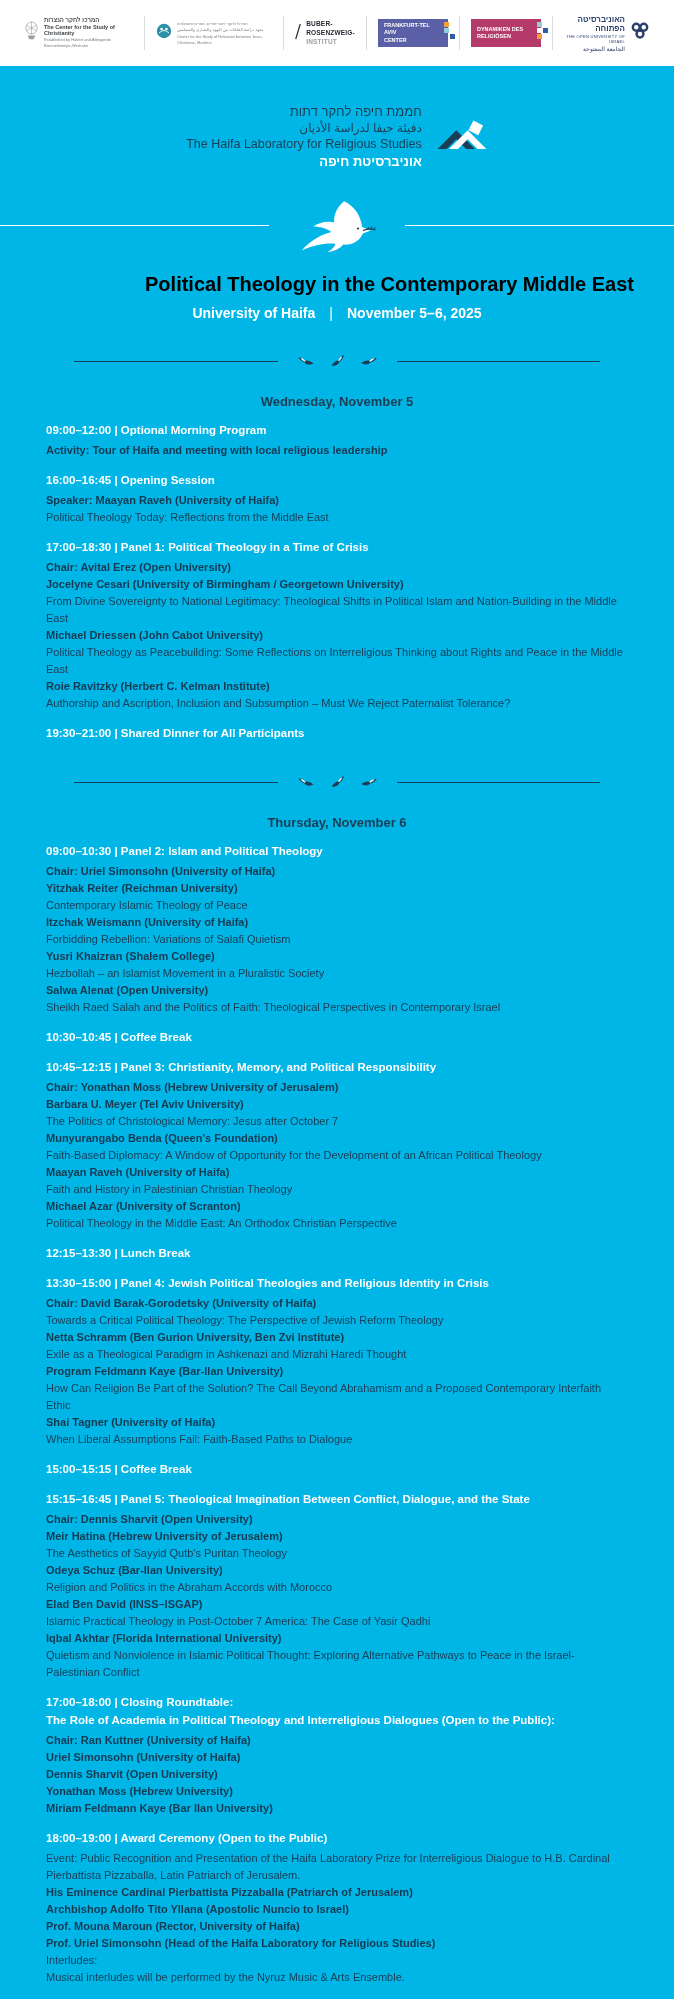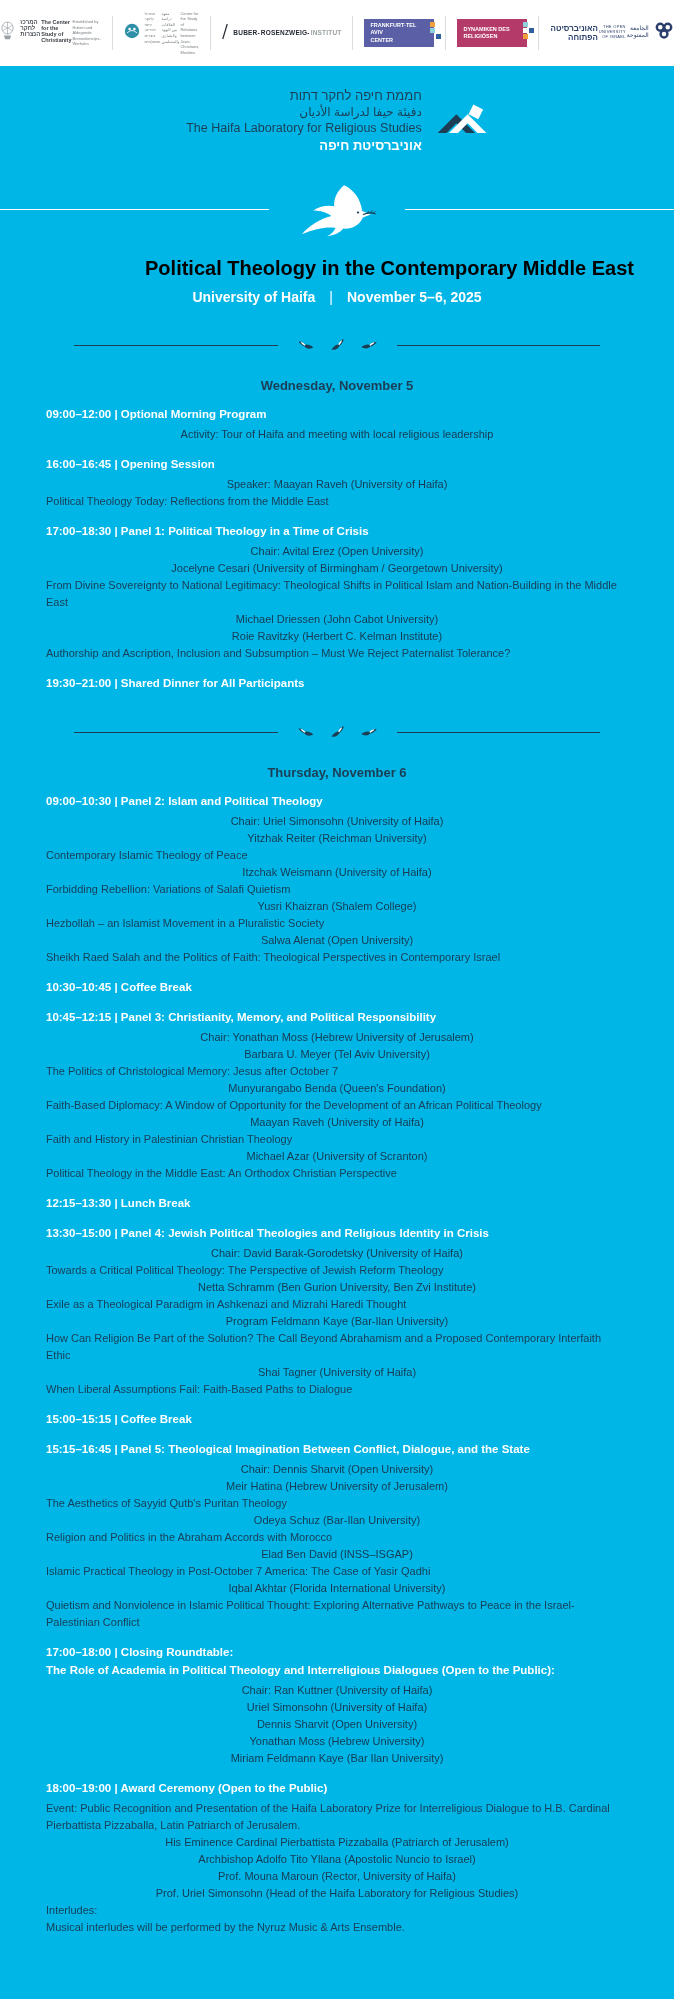--- a/index.html
+++ b/index.html
@@ -2,38 +2,38 @@
 <html><head>
 <meta charset="utf-8">
 <style>
   html,body{margin:0;padding:0;background:#fff;}
   body{width:674px;font-family:"Liberation Sans","DejaVu Sans",sans-serif;}
   .page{width:674px;}
 
   
   .logo-bar{height:66px;background:#ffffff;display:flex;align-items:center;justify-content:center;gap:11px;padding:0 24px;box-sizing:border-box;}
   .partner{display:flex;align-items:center;gap:5px;}
-  .p-col{display:flex;flex-direction:row;gap:1px;max-width:120px;}
+  .p-col{display:flex;flex-direction:column;gap:1px;max-width:120px;}
   .p-div{width:1px;height:34px;background:#d9dde0;flex:none;}
   .pl-heb{font-size:6px;font-weight:bold;color:#4a4f54;text-align:left;}
   .pl-name{font-size:5.5px;font-weight:bold;color:#3a3f44;}
   .pl-tiny{font-size:4px;color:#7a8084;line-height:1.4;}
   .pl-buber{font-size:6.5px;font-weight:bold;color:#262b33;letter-spacing:.2px;line-height:1.25;}
   .pl-buber-gray{font-size:6.5px;font-weight:bold;color:#9aa0a4;letter-spacing:.2px;line-height:1.25;}
   .pl-heb-bold{font-size:8px;font-weight:bold;color:#2b3f6b;text-align:right;}
   .pl-caps{font-size:4px;color:#2b3f6b;letter-spacing:.3px;text-align:right;}
   .pl-ar{font-size:6px;color:#2b3f6b;text-align:right;}
   .p-box{position:relative;color:#fff;font-size:5.5px;font-weight:bold;line-height:1.35;height:28px;min-width:70px;box-sizing:border-box;display:flex;flex-direction:column;justify-content:center;padding:3px 16px 3px 6px;}
   .mosaic{position:absolute;right:-7px;top:3px;display:grid;grid-template-columns:repeat(2,5px);grid-auto-rows:5px;gap:1px;}
   .mosaic span{width:5px;height:5px;display:block;}
 
   
   .poster{background:#00b6e7;min-height:1933px;box-sizing:border-box;padding-bottom:36px;}
 
-  .brand{display:flex;justify-content:center;align-items:center;gap:14px;padding-top:22px;}
+  .brand{display:flex;justify-content:center;align-items:center;gap:14px;padding-top:38px;}
   .brand-text{text-align:right;}
   .b-he{font-size:13px;color:#1c3e54;line-height:16px;}
   .b-ar{font-size:12px;color:#1c3e54;line-height:16px;}
   .b-en{font-size:12.5px;color:#1c3e54;line-height:17px;}
   .b-uni{font-size:13px;color:#ffffff;font-weight:bold;line-height:18px;}
 
   .dove-divider{margin-top:24px;display:flex;align-items:center;}
   .dove-divider .wline{flex:1;height:1px;background:#ffffff;}
   .dove-divider svg{margin:0 26px;flex:none;}
 
@@ -45,21 +45,21 @@
   .bird-divider .nline{flex:1;height:1.5px;background:#1c3e54;}
   .bird-divider .birds{display:flex;gap:14px;margin:0 20px;}
   .bird-divider svg{display:block;}
 
   .day-title{margin:26px 48px 0;text-align:center;color:#1c3e54;font-size:13px;font-weight:bold;}
 
   .session{margin:12px 46px 0;}
   .time-header{color:#ffffff;font-weight:bold;font-size:11.5px;line-height:18px;}
   .session .time-header + .item{margin-top:3px;}
   .item{color:#17405a;font-size:11px;line-height:17px;}
-  .item.bold{font-weight:normal;color:#153a52;text-align:center;}
+  .item.bold{font-weight:bold;color:#153a52;}
 </style>
 </head>
 <body>
 
 <div class="page">
 
   <header class="logo-bar" id="logoBar">
       <div class="partner">
         <span><svg viewBox="0 0 20 26" width="15" height="20" aria-hidden="true">
             <ellipse cx="10" cy="9" rx="7.5" ry="8" fill="none" stroke="#9aa0a4" stroke-width="1"></ellipse>
@@ -213,20 +213,21 @@
           <div class="time-header">16:00–16:45 | Opening Session</div>
           <div class="item bold">Speaker: Maayan Raveh (University of Haifa)</div>
           <div class="item">Political Theology Today: Reflections from the Middle East</div>
         </section>
         <section class="session">
           <div class="time-header">17:00–18:30 | Panel 1: Political Theology in a Time of Crisis</div>
           <div class="item bold">Chair: Avital Erez (Open University)</div>
           <div class="item bold">Jocelyne Cesari (University of Birmingham / Georgetown University)</div>
           <div class="item">From Divine Sovereignty to National Legitimacy: Theological Shifts in Political Islam and Nation-Building in the Middle East</div>
           <div class="item bold">Michael Driessen (John Cabot University)</div>
+          <div class="item">Political Theology as Peacebuilding: Some Reflections on Interreligious Thinking about Rights and Peace in the Middle East</div>
           <div class="item bold">Roie Ravitzky (Herbert C. Kelman Institute)</div>
           <div class="item">Authorship and Ascription, Inclusion and Subsumption – Must We Reject Paternalist Tolerance?</div>
         </section>
         <section class="session">
           <div class="time-header">19:30–21:00 | Shared Dinner for All Participants</div>
         </section>
         <div class="bird-divider">
           <div class="nline"></div>
           <div class="birds">
             <span>

